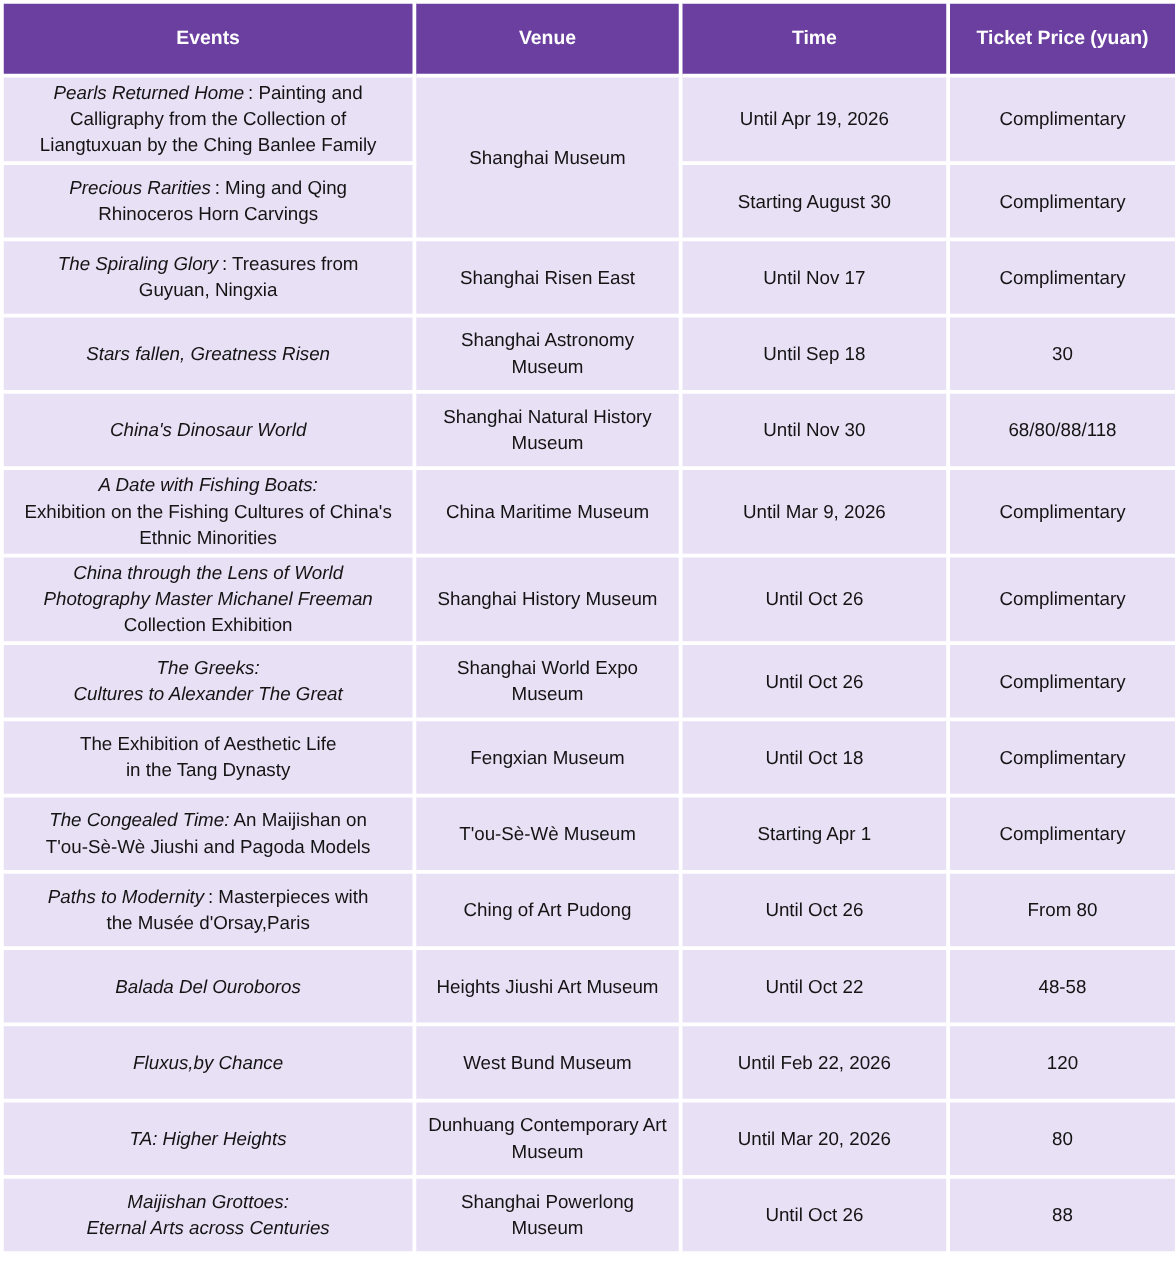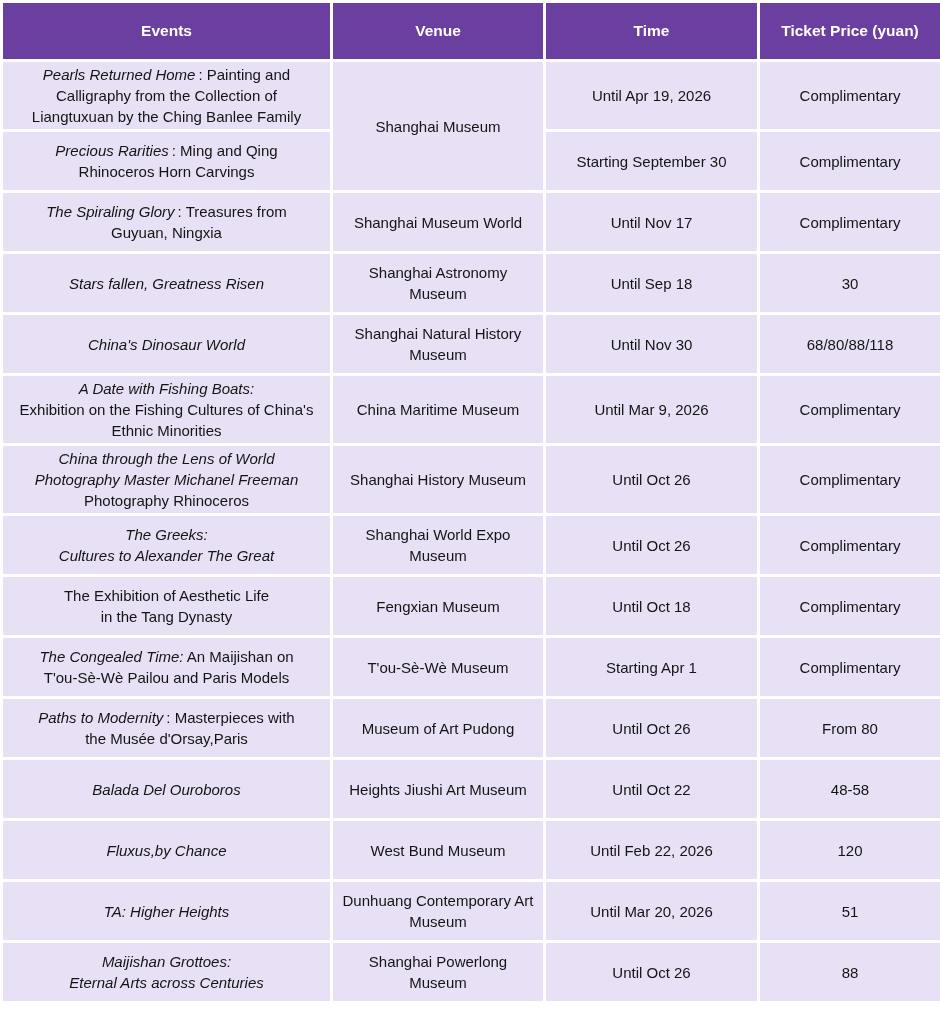--- a/index.html
+++ b/index.html
@@ -54,26 +54,26 @@
     </thead>
     <tbody>
         <tr>
           <td><span class="it">Pearls Returned Home</span><span> : Painting and</span><br><span>Calligraphy from the Collection of</span><br><span>Liangtuxuan by the Ching Banlee Family</span></td>
           <td rowspan="2">Shanghai Museum</td>
           <td>Until Apr 19, 2026</td>
           <td>Complimentary</td>
         </tr>
         <tr>
           <td><span class="it">Precious Rarities</span><span> : Ming and Qing</span><br><span>Rhinoceros Horn Carvings</span></td>
-          <td>Starting September 30</td>
+          <td>Starting August 30</td>
           <td>Complimentary</td>
         </tr>
         <tr>
           <td><span class="it">The Spiraling Glory</span><span> : Treasures from</span><br><span>Guyuan, Ningxia</span></td>
-          <td>Shanghai Museum World</td>
+          <td>Shanghai Risen East</td>
           <td>Until Nov 17</td>
           <td>Complimentary</td>
         </tr>
         <tr>
           <td><span class="it">Stars fallen, Greatness Risen</span></td>
           <td>Shanghai Astronomy Museum</td>
           <td>Until Sep 18</td>
           <td>30</td>
         </tr>
         <tr>
@@ -82,66 +82,66 @@
           <td>Until Nov 30</td>
           <td>68/80/88/118</td>
         </tr>
         <tr>
           <td><span class="it">A Date with Fishing Boats:</span><br><span>Exhibition on the Fishing Cultures of China's</span><br><span>Ethnic Minorities</span></td>
           <td>China Maritime Museum</td>
           <td>Until Mar 9, 2026</td>
           <td>Complimentary</td>
         </tr>
         <tr>
-          <td><span class="it">China through the Lens of World</span><br><span class="it">Photography Master Michanel Freeman</span><br><span>Photography Rhinoceros</span></td>
+          <td><span class="it">China through the Lens of World</span><br><span class="it">Photography Master Michanel Freeman</span><br><span>Collection Exhibition</span></td>
           <td>Shanghai History Museum</td>
           <td>Until Oct 26</td>
           <td>Complimentary</td>
         </tr>
         <tr>
           <td><span class="it">The Greeks:</span><br><span class="it">Cultures to Alexander The Great</span></td>
           <td>Shanghai World Expo Museum</td>
           <td>Until Oct 26</td>
           <td>Complimentary</td>
         </tr>
         <tr>
           <td><span>The Exhibition of Aesthetic Life</span><br><span>in the Tang Dynasty</span></td>
           <td>Fengxian Museum</td>
           <td>Until Oct 18</td>
           <td>Complimentary</td>
         </tr>
         <tr>
-          <td><span class="it">The Congealed Time:</span><span> An Maijishan on</span><br><span>T'ou-Sè-Wè Pailou and Paris Models</span></td>
+          <td><span class="it">The Congealed Time:</span><span> An Maijishan on</span><br><span>T'ou-Sè-Wè Jiushi and Pagoda Models</span></td>
           <td>T'ou-Sè-Wè Museum</td>
           <td>Starting Apr 1</td>
           <td>Complimentary</td>
         </tr>
         <tr>
           <td><span class="it">Paths to Modernity</span><span> : Masterpieces with</span><br><span>the Musée d'Orsay,Paris</span></td>
-          <td>Museum of Art Pudong</td>
+          <td>Ching of Art Pudong</td>
           <td>Until Oct 26</td>
           <td>From 80</td>
         </tr>
         <tr>
           <td><span class="it">Balada Del Ouroboros</span></td>
           <td>Heights Jiushi Art Museum</td>
           <td>Until Oct 22</td>
           <td>48-58</td>
         </tr>
         <tr>
           <td><span class="it">Fluxus,by Chance</span></td>
           <td>West Bund Museum</td>
           <td>Until Feb 22, 2026</td>
           <td>120</td>
         </tr>
         <tr>
           <td><span class="it">TA: Higher Heights</span></td>
           <td>Dunhuang Contemporary Art Museum</td>
           <td>Until Mar 20, 2026</td>
-          <td>51</td>
+          <td>80</td>
         </tr>
         <tr>
           <td><span class="it">Maijishan Grottoes:</span><br><span class="it">Eternal Arts across Centuries</span></td>
           <td>Shanghai Powerlong Museum</td>
           <td>Until Oct 26</td>
           <td>88</td>
         </tr>
       </tbody>
   </table>
 </div>

